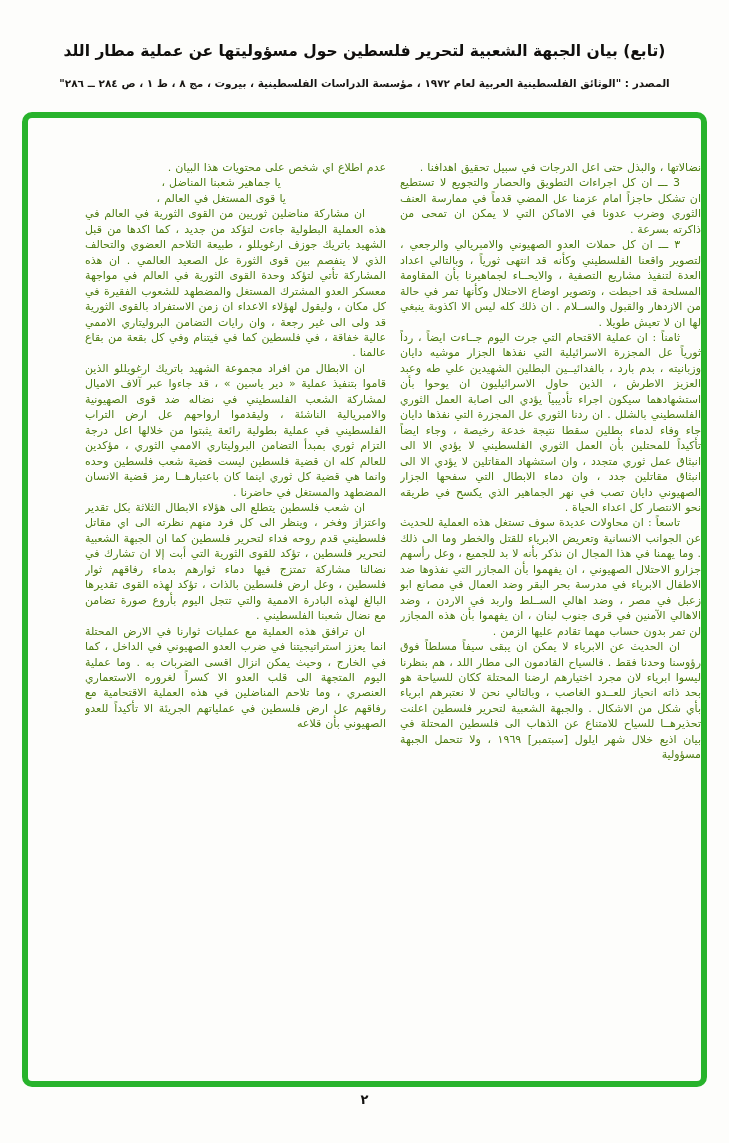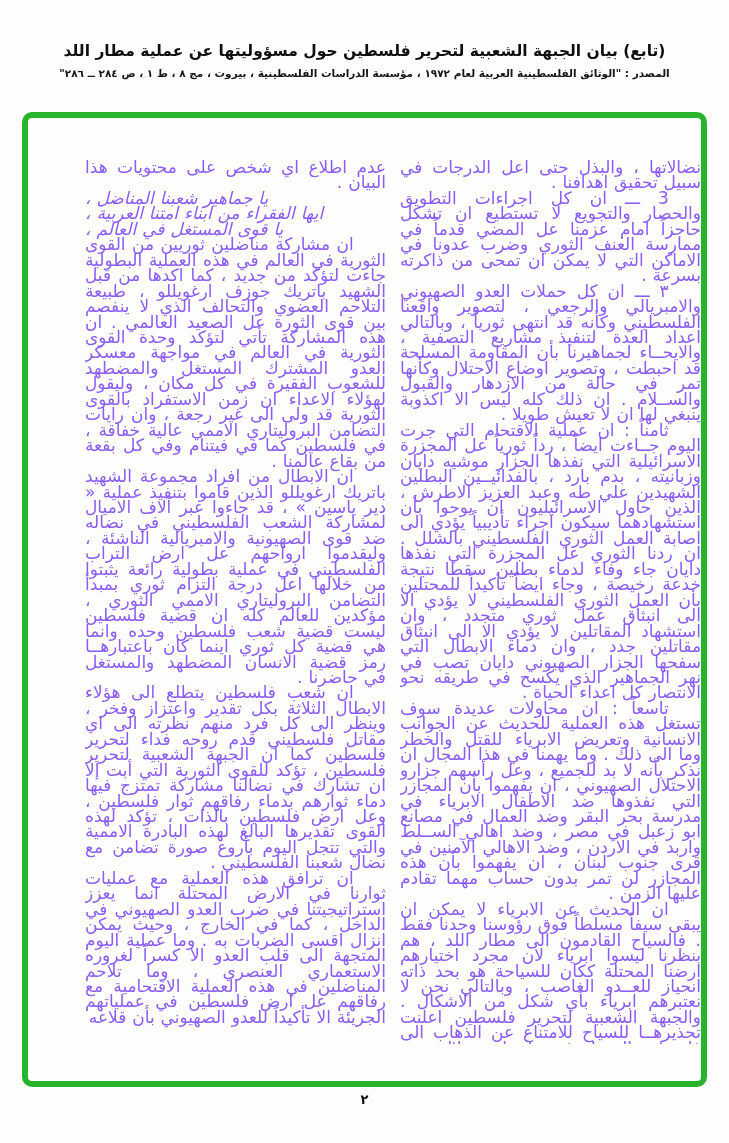--- a/index.html
+++ b/index.html
@@ -25,21 +25,21 @@
     top: 42px;
     left: 0;
     right: 0;
     text-align: center;
     direction: rtl;
   }
   .doc-title {
     font-size: 15.5px;
     font-weight: bold;
     letter-spacing: 0;
-    margin: 0 0 7px 0;
+    margin: 0 0 17px 0;
     color: #100f0d;
   }
   .doc-source {
     font-size: 10.5px;
     font-weight: bold;
     margin: 0;
     color: #181613;
   }
   .frame {
     position: absolute;
@@ -66,32 +66,31 @@
     overflow: hidden;
   }
   .col {
     width: 301px;
     height: 100%;
     overflow: hidden;
     direction: rtl;
   }
   .para {
     margin: 0;
-    font-size: 17px;
+    font-size: 11px;
     line-height: 15.45px;
     text-align: justify;
     word-spacing: 0.5px;
-    color: #8b5cf6;
+    color: #4d7c0f;
   }
   .para.indent { text-indent: 1.9em; }
   .para.flush  { text-indent: 0; }
   .para.address {
-    text-align: left;
+    text-align: center;
     text-indent: 2.6em;
-    font-style: italic;
   }
   .page-number {
     position: absolute;
     left: 0;
     right: 0;
     top: 1092px;
     text-align: center;
     font-size: 13px;
     font-weight: bold;
     color: #131210;
@@ -114,21 +113,20 @@
       <p class="para flush">نضالاتها ، والبذل حتى اعل الدرجات في سبيل تحقيق اهدافنا .</p>
       <p class="para indent">3 ـــ ان كل اجراءات التطويق والحصار والتجويع لا تستطيع ان تشكل حاجزاً امام عزمنا عل المضي قدماً في ممارسة العنف الثوري وضرب عدونا في الاماكن التي لا يمكن ان تمحى من ذاكرته بسرعة .</p>
       <p class="para indent">٣ ـــ ان كل حملات العدو الصهيوني والامبريالي والرجعي ، لتصوير واقعنا الفلسطيني وكأنه قد انتهى ثورياً ، وبالتالي اعداد العدة لتنفيذ مشاريع التصفية ، والايحــاء لجماهيرنا بأن المقاومة المسلحة قد احبطت ، وتصوير اوضاع الاحتلال وكأنها تمر في حالة من الازدهار والقبول والســلام . ان ذلك كله ليس الا اكذوبة ينبغي لها ان لا تعيش طويلا .</p>
       <p class="para indent">ثامناً : ان عملية الاقتحام التي جرت اليوم جــاءت ايضاً ، رداً ثورياً عل المجزرة الاسرائيلية التي نفذها الجزار موشيه دايان وزبانيته ، بدم بارد ، بالفدائيــين البطلين الشهيدين علي طه وعبد العزيز الاطرش ، الذين حاول الاسرائيليون ان يوحوا بأن استشهادهما سيكون اجراء تأديبياً يؤدي الى اصابة العمل الثوري الفلسطيني بالشلل . ان ردنا الثوري عل المجزرة التي نفذها دايان جاء وفاء لدماء بطلين سقطا نتيجة خدعة رخيصة ، وجاء ايضاً تأكيداً للمحتلين بأن العمل الثوري الفلسطيني لا يؤدي الا الى انبثاق عمل ثوري متجدد ، وان استشهاد المقاتلين لا يؤدي الا الى انبثاق مقاتلين جدد ، وان دماء الابطال التي سفحها الجزار الصهيوني دايان تصب في نهر الجماهير الذي يكسح في طريقه نحو الانتصار كل اعداء الحياة .</p>
       <p class="para indent">تاسعاً : ان محاولات عديدة سوف تستغل هذه العملية للحديث عن الجوانب الانسانية وتعريض الابرياء للقتل والخطر وما الى ذلك . وما يهمنا في هذا المجال ان نذكر بأنه لا بد للجميع ، وعل رأسهم جزارو الاحتلال الصهيوني ، ان يفهموا بأن المجازر التي نفذوها ضد الاطفال الابرياء في مدرسة بحر البقر وضد العمال في مصانع ابو زعبل في مصر ، وضد اهالي الســلط واربد في الاردن ، وضد الاهالي الآمنين في قرى جنوب لبنان ، ان يفهموا بأن هذه المجازر لن تمر بدون حساب مهما تقادم عليها الزمن .</p>
       <p class="para indent">ان الحديث عن الابرياء لا يمكن ان يبقى سيفاً مسلطاً فوق رؤوسنا وحدنا فقط . فالسياح القادمون الى مطار اللد ، هم بنظرنا ليسوا ابرياء لان مجرد اختيارهم ارضنا المحتلة ككان للسياحة هو بحد ذاته انحياز للعــدو الغاصب ، وبالتالي نحن لا نعتبرهم ابرياء بأي شكل من الاشكال . والجبهة الشعبية لتحرير فلسطين اعلنت تحذيرهــا للسياح للامتناع عن الذهاب الى فلسطين المحتلة في بيان اذيع خلال شهر ايلول [سبتمبر] ١٩٦٩ ، ولا تتحمل الجبهة مسؤولية</p>
     </div>
   <div class="col">
       <p class="para flush">عدم اطلاع اي شخص على محتويات هذا البيان .</p>
       <p class="para address">يا جماهير شعبنا المناضل ،</p>
-      <p class="para address">ايها الفقراء من ابناء امتنا العربية ،</p>
       <p class="para address">يا قوى المستغل في العالم ،</p>
       <p class="para indent">ان مشاركة مناضلين ثوريين من القوى الثورية في العالم في هذه العملية البطولية جاءت لتؤكد من جديد ، كما اكدها من قبل الشهيد باتريك جوزف ارغويللو ، طبيعة التلاحم العضوي والتحالف الذي لا ينفصم بين قوى الثورة عل الصعيد العالمي . ان هذه المشاركة تأتي لتؤكد وحدة القوى الثورية في العالم في مواجهة معسكر العدو المشترك المستغل والمضطهد للشعوب الفقيرة في كل مكان ، وليقول لهؤلاء الاعداء ان زمن الاستفراد بالقوى الثورية قد ولى الى غير رجعة ، وان رايات التضامن البروليتاري الاممي عالية خفاقة ، في فلسطين كما في فيتنام وفي كل بقعة من بقاع عالمنا .</p>
       <p class="para indent">ان الابطال من افراد مجموعة الشهيد باتريك ارغويللو الذين قاموا بتنفيذ عملية « دير ياسين » ، قد جاءوا عبر آلاف الاميال لمشاركة الشعب الفلسطيني في نضاله ضد قوى الصهيونية والامبريالية الناشئة ، وليقدموا ارواحهم عل ارض التراب الفلسطيني في عملية بطولية رائعة يثبتوا من خلالها اعل درجة التزام ثوري بمبدأ التضامن البروليتاري الاممي الثوري ، مؤكدين للعالم كله ان قضية فلسطين ليست قضية شعب فلسطين وحده وانما هي قضية كل ثوري اينما كان باعتبارهــا رمز قضية الانسان المضطهد والمستغل في حاضرنا .</p>
       <p class="para indent">ان شعب فلسطين يتطلع الى هؤلاء الابطال الثلاثة بكل تقدير واعتزاز وفخر ، وينظر الى كل فرد منهم نظرته الى اي مقاتل فلسطيني قدم روحه فداء لتحرير فلسطين كما ان الجبهة الشعبية لتحرير فلسطين ، تؤكد للقوى الثورية التي أبت إلا ان تشارك في نضالنا مشاركة تمتزج فيها دماء ثوارهم بدماء رفاقهم ثوار فلسطين ، وعل ارض فلسطين بالذات ، تؤكد لهذه القوى تقديرها البالغ لهذه البادرة الاممية والتي تتجل اليوم بأروع صورة تضامن مع نضال شعبنا الفلسطيني .</p>
       <p class="para indent">ان ترافق هذه العملية مع عمليات ثوارنا في الارض المحتلة انما يعزز استراتيجيتنا في ضرب العدو الصهيوني في الداخل ، كما في الخارج ، وحيث يمكن انزال اقسى الضربات به . وما عملية اليوم المتجهة الى قلب العدو الا كسراً لغروره الاستعماري العنصري ، وما تلاحم المناضلين في هذه العملية الاقتحامية مع رفاقهم عل ارض فلسطين في عملياتهم الجريئة الا تأكيداً للعدو الصهيوني بأن قلاعه</p>
     </div>
 </div>
 
 <div class="page-number">٢</div>
 

